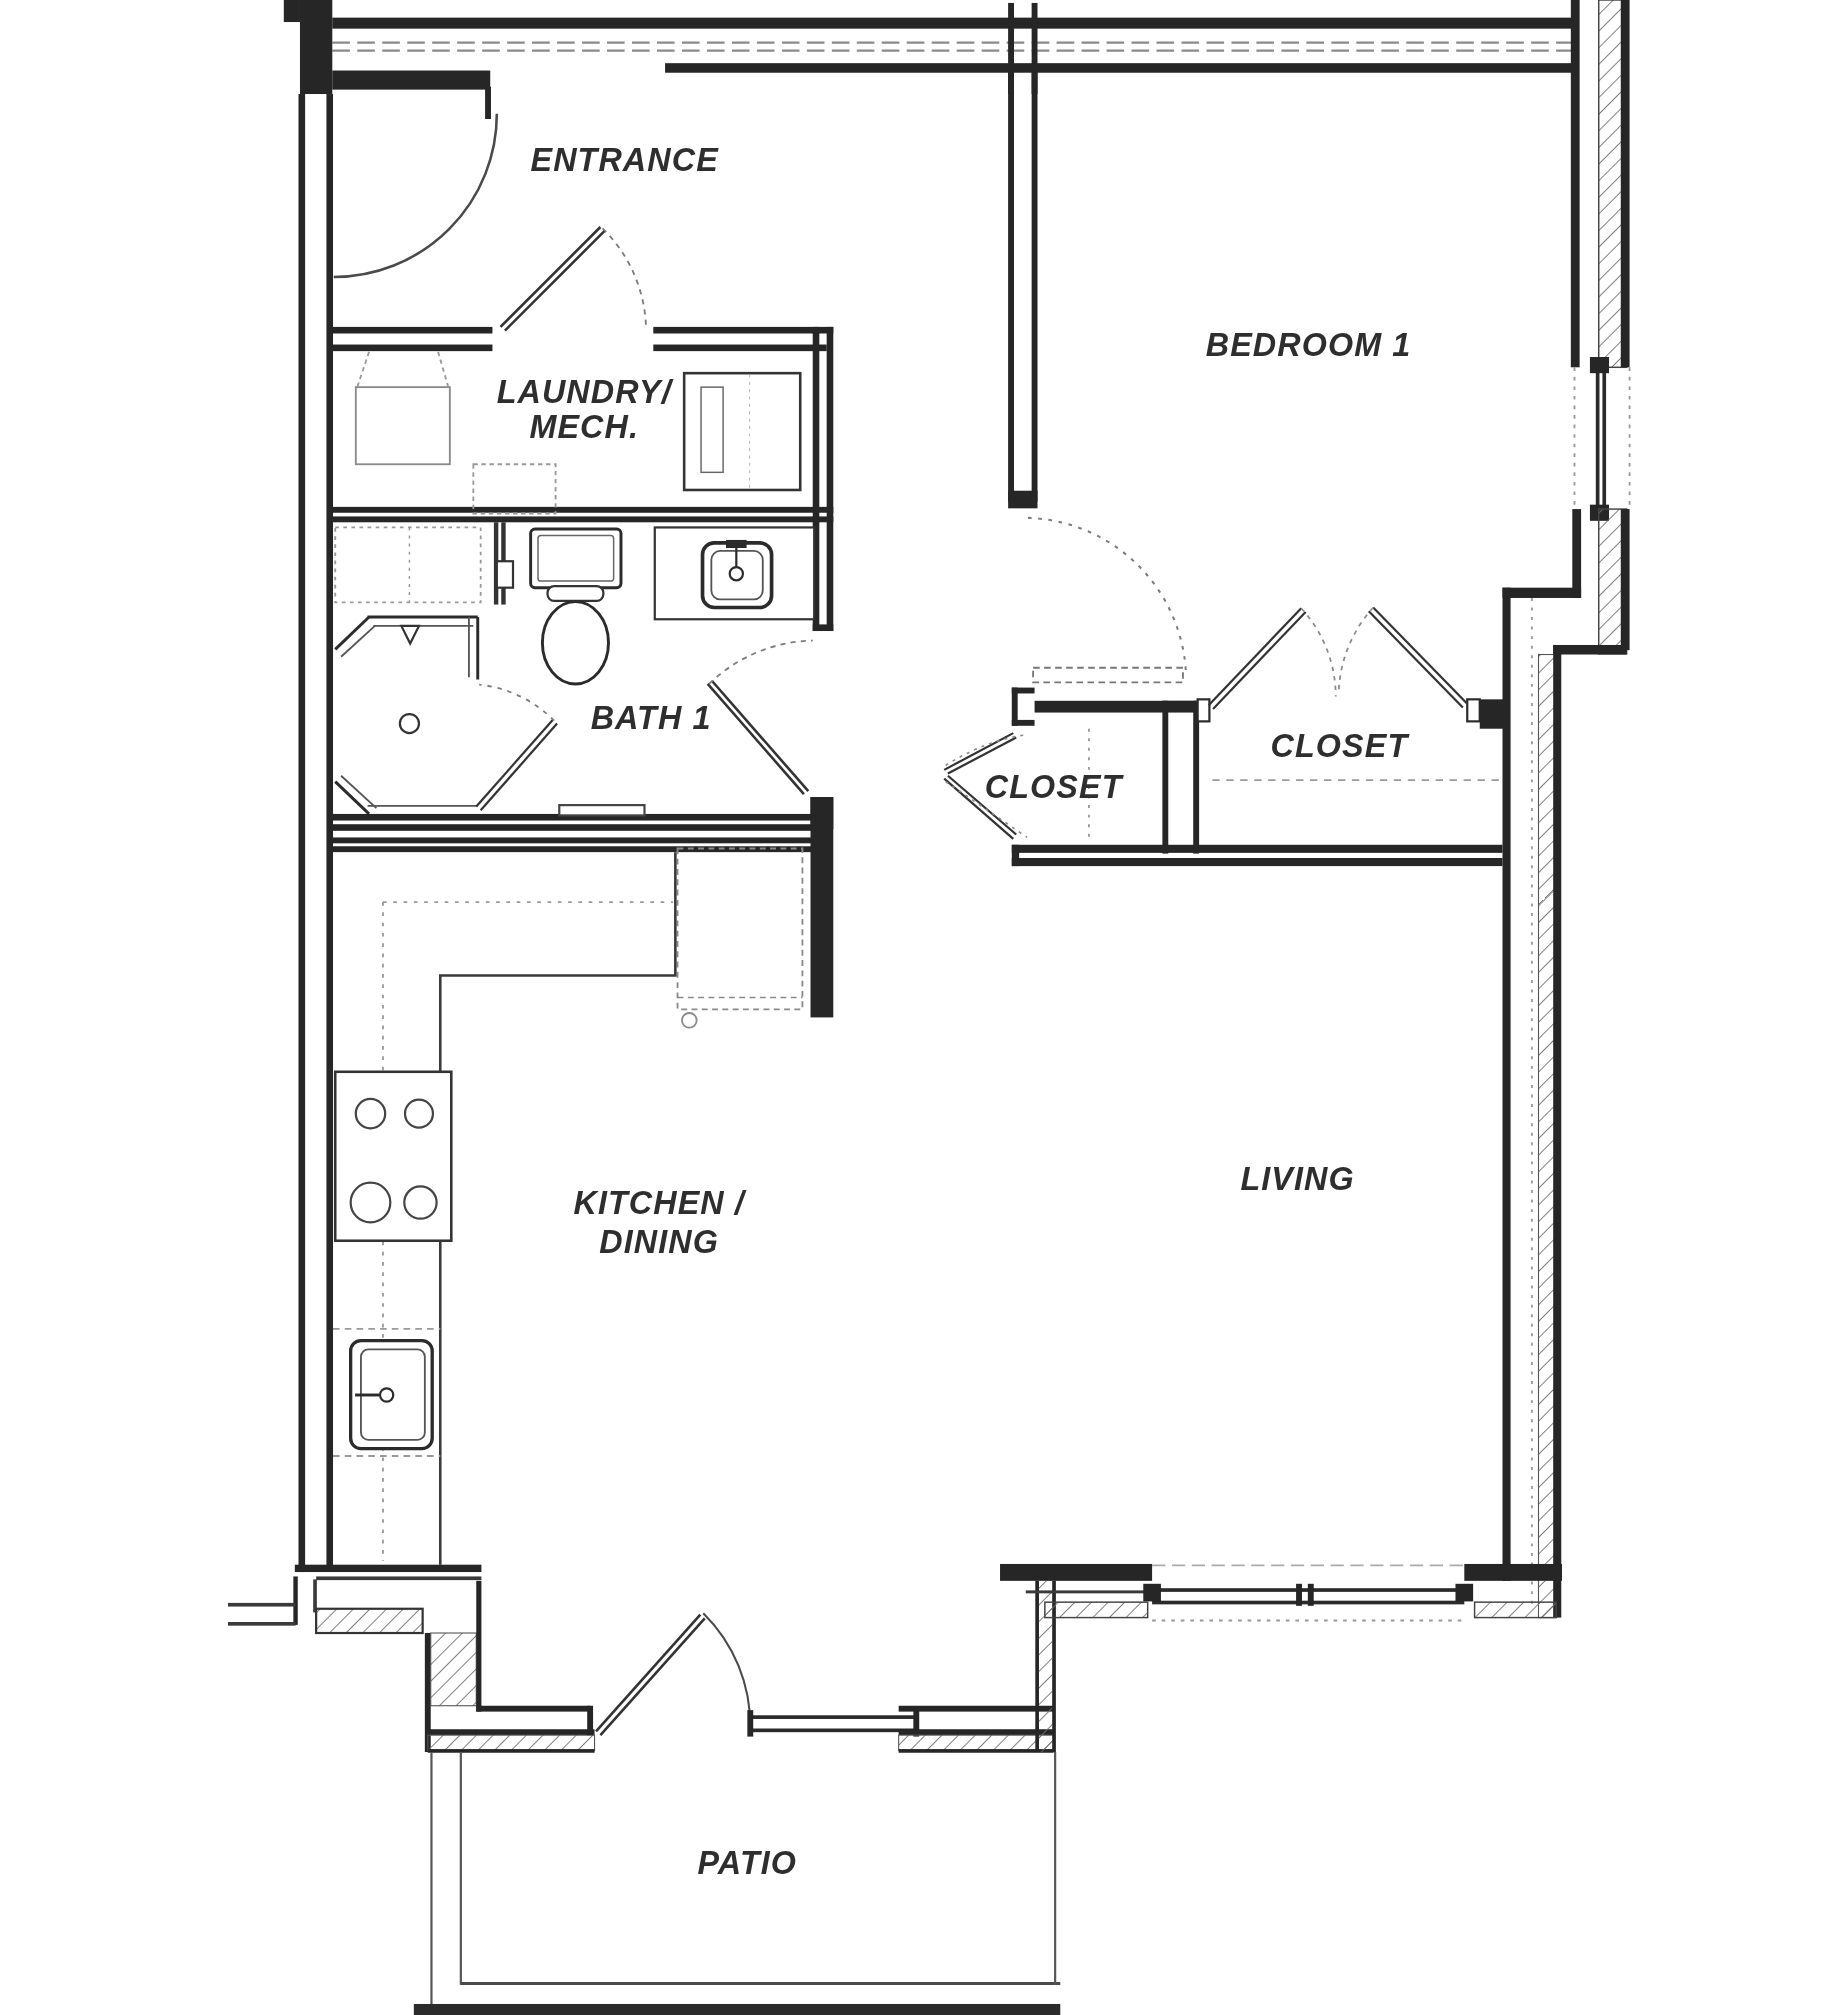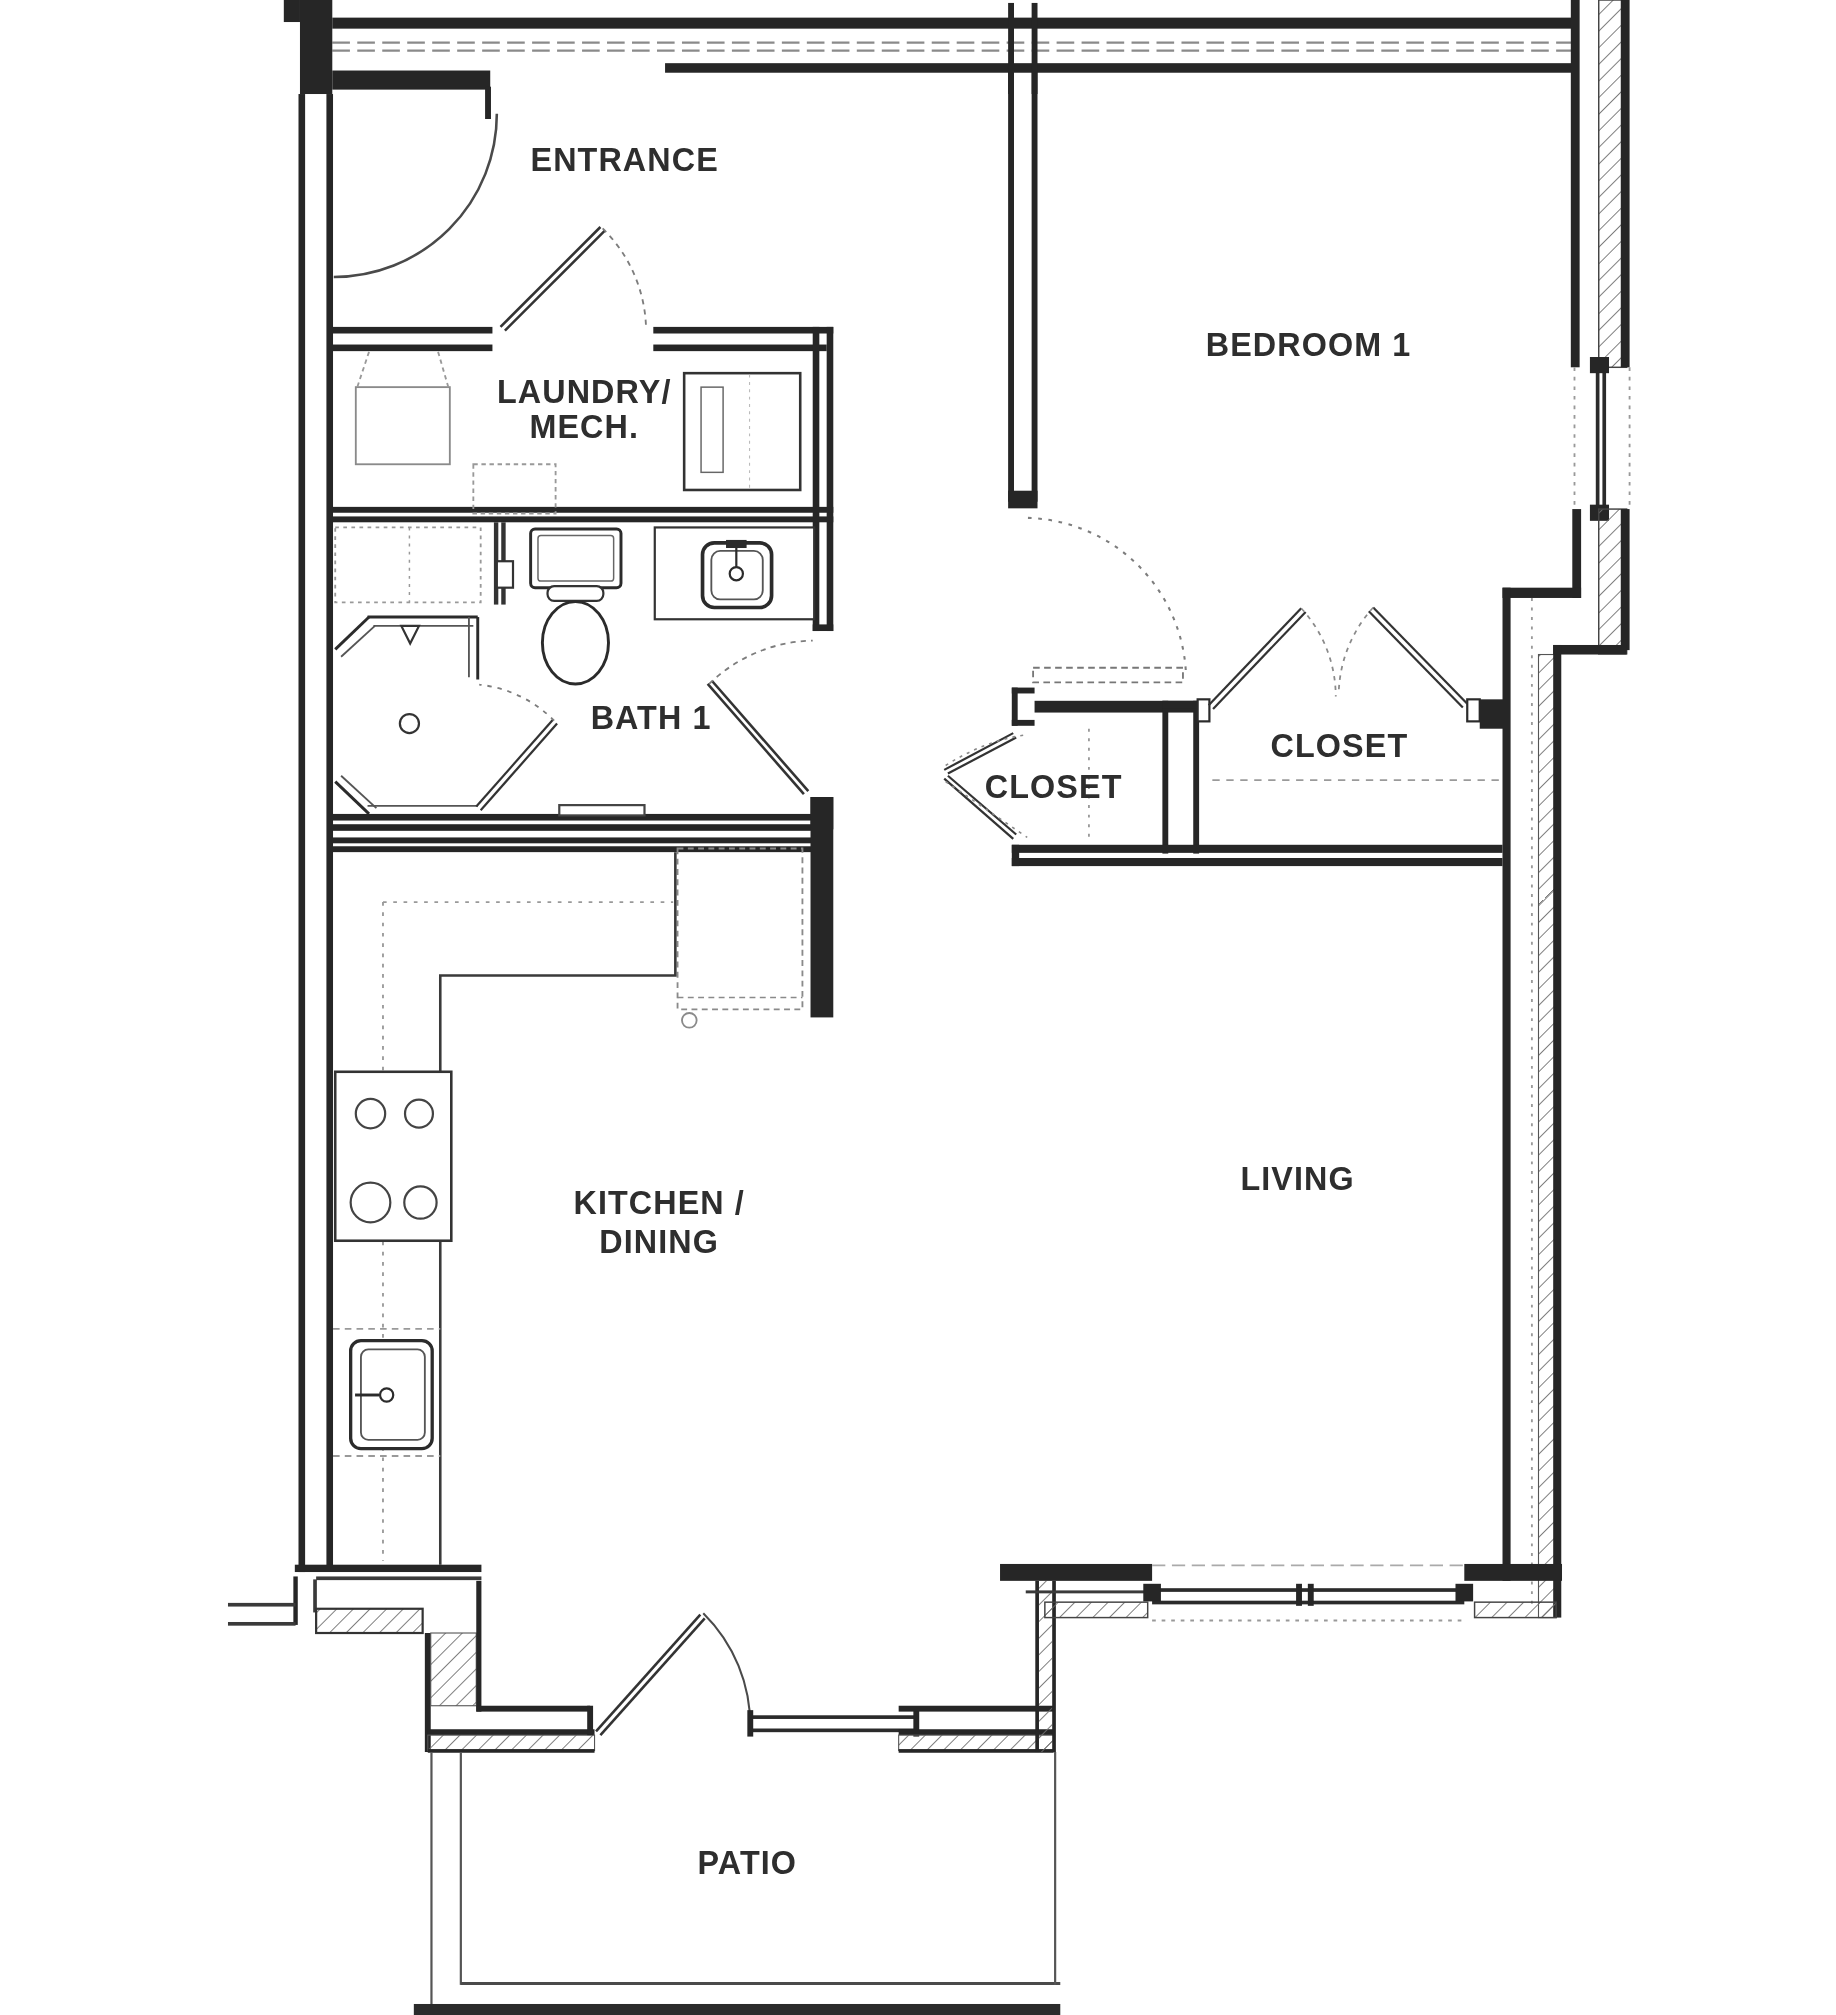--- a/index.html
+++ b/index.html
@@ -1,16 +1,16 @@
 <!DOCTYPE html>
 <html style="font-size:11.8px"><head>
 <meta charset="utf-8">
 <style>
   html,body{margin:0;padding:0;background:#ffffff;}
-  #stage{position:relative;width:1837px;height:2015px;background:#ffffff;overflow:hidden;}
+  #stage{position:relative;width:1837px;height:2015px;background:#ffffff;overflow:hidden;font-style:italic;}
   svg{display:block;}
   text{font-family:"Liberation Sans","DejaVu Sans",sans-serif;font-weight:bold;fill:#2e2e2e;letter-spacing:1.5px;}
   .lbl{font-size:44px;}
 </style>
 </head>
 <body>
 
 <div id="stage">
 <svg viewBox="0 0 2500 2743" width="1837" height="2015">
   <defs>

